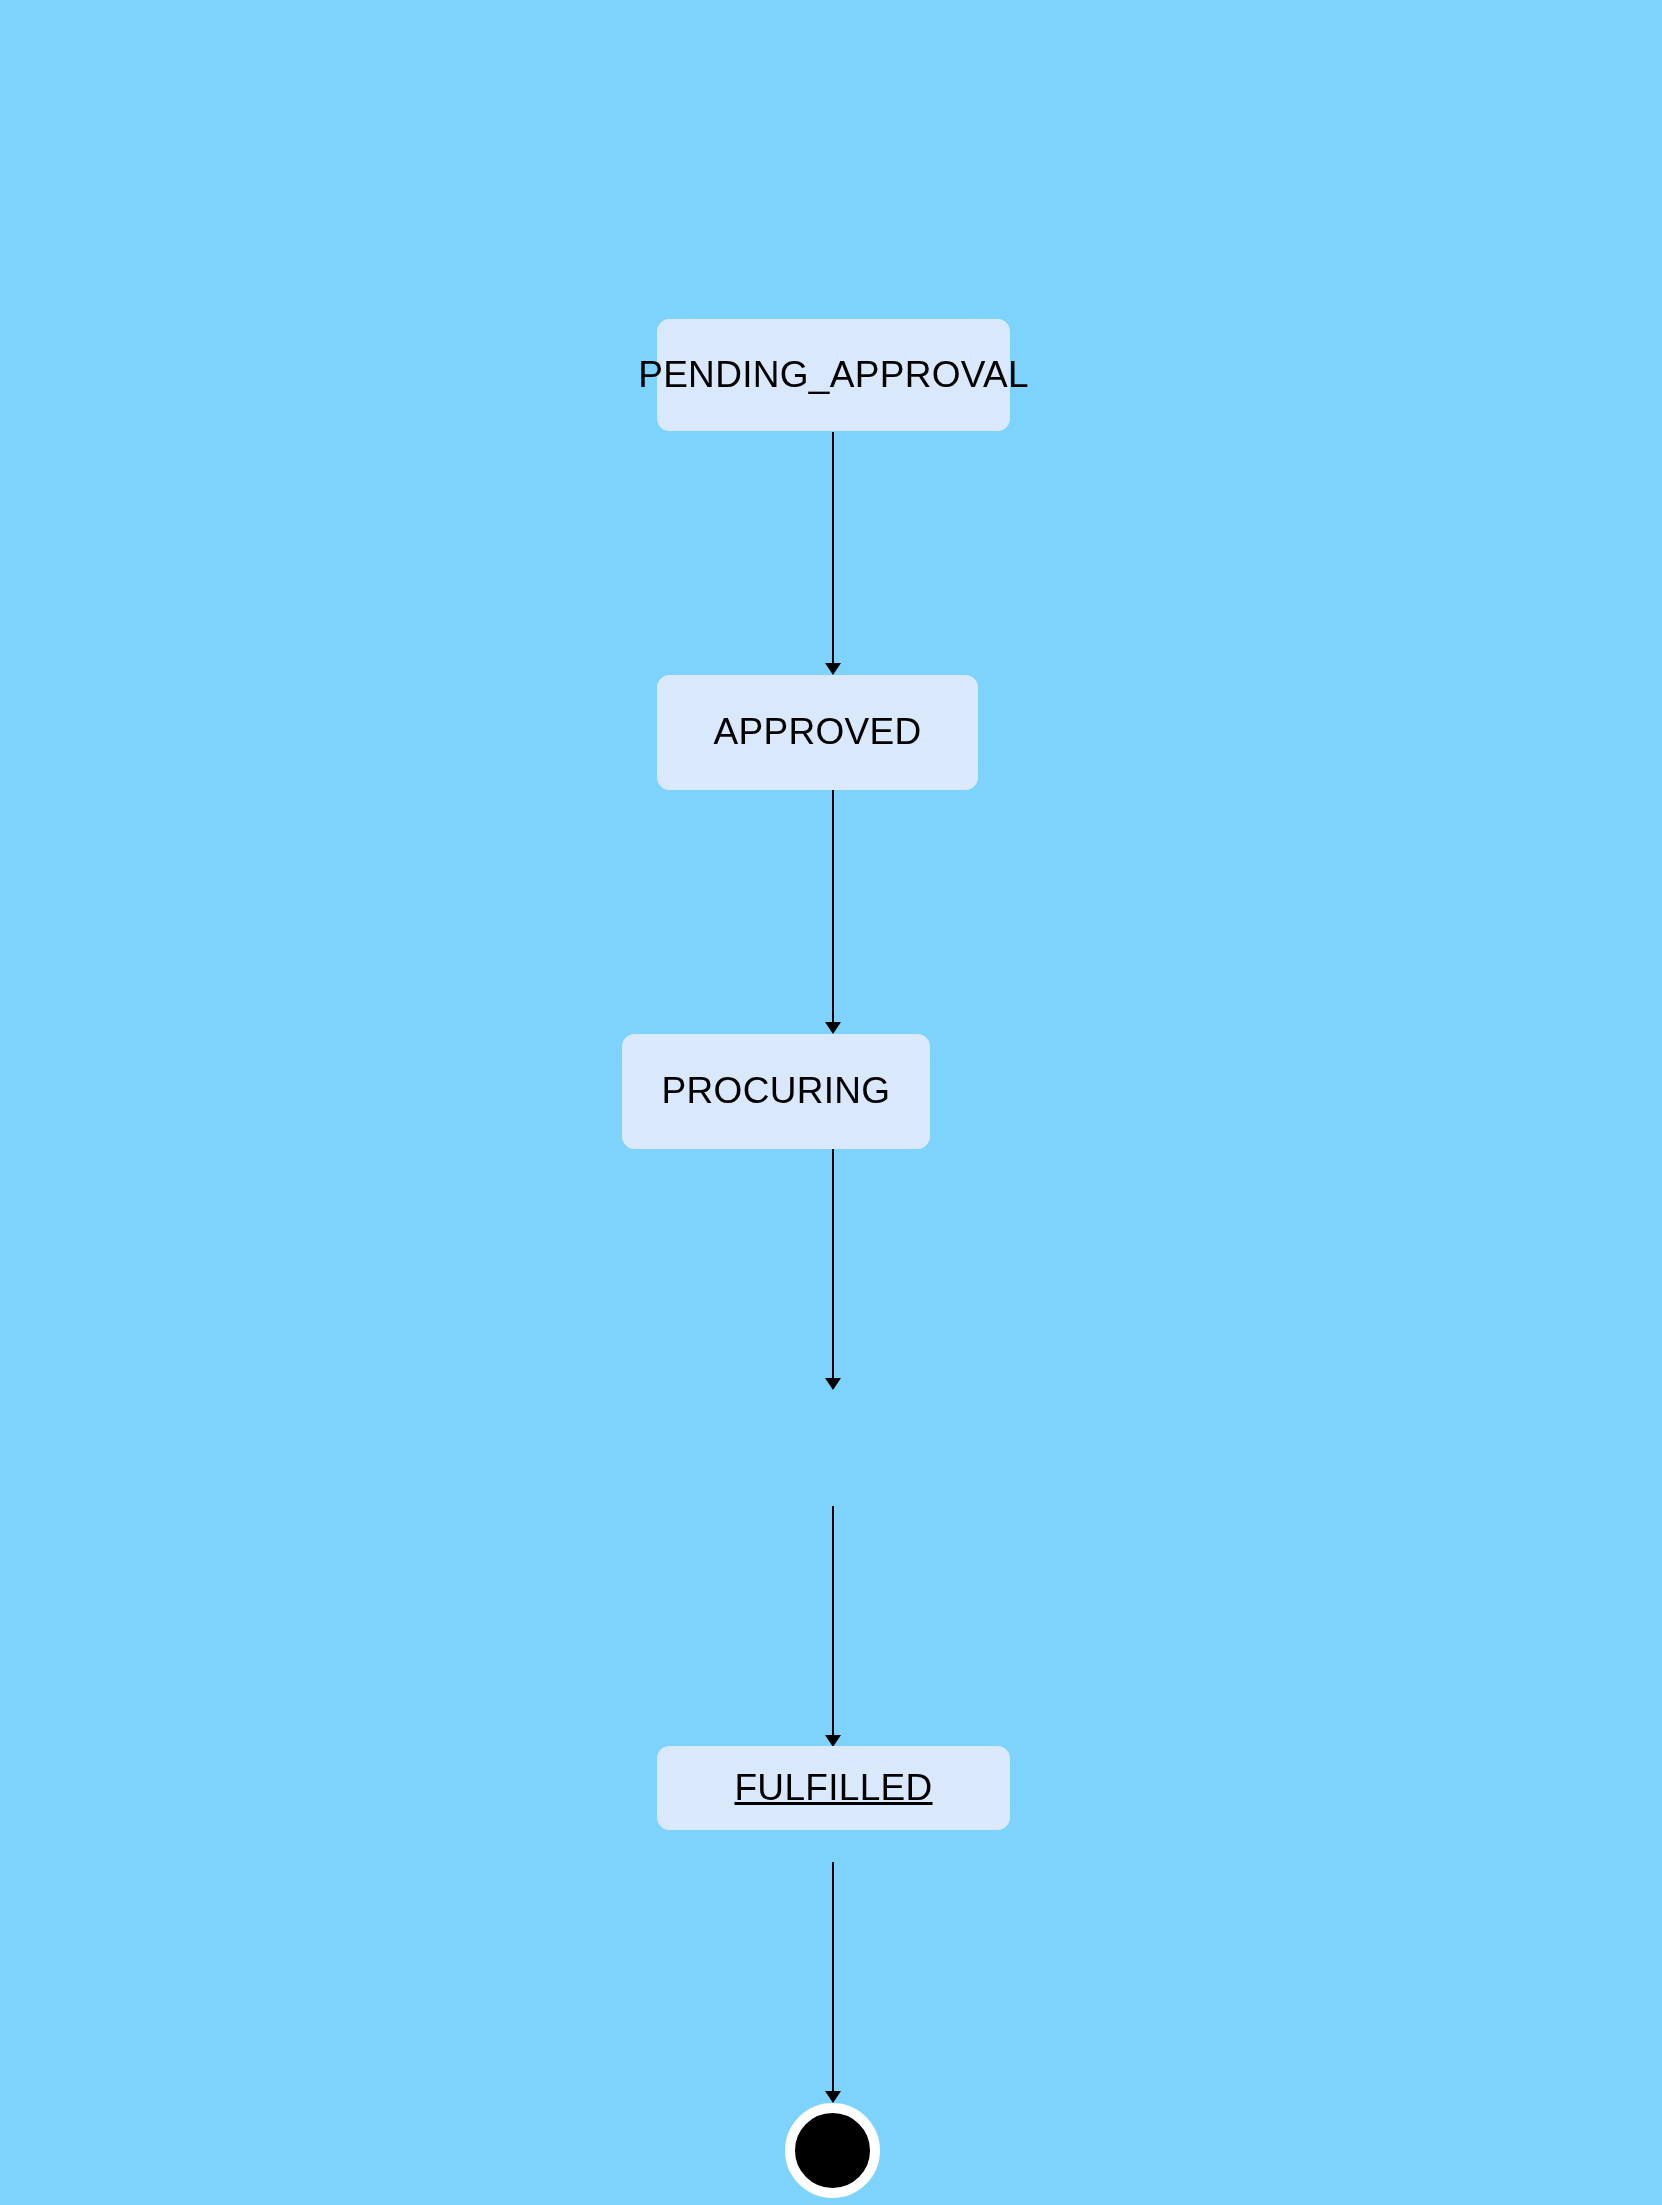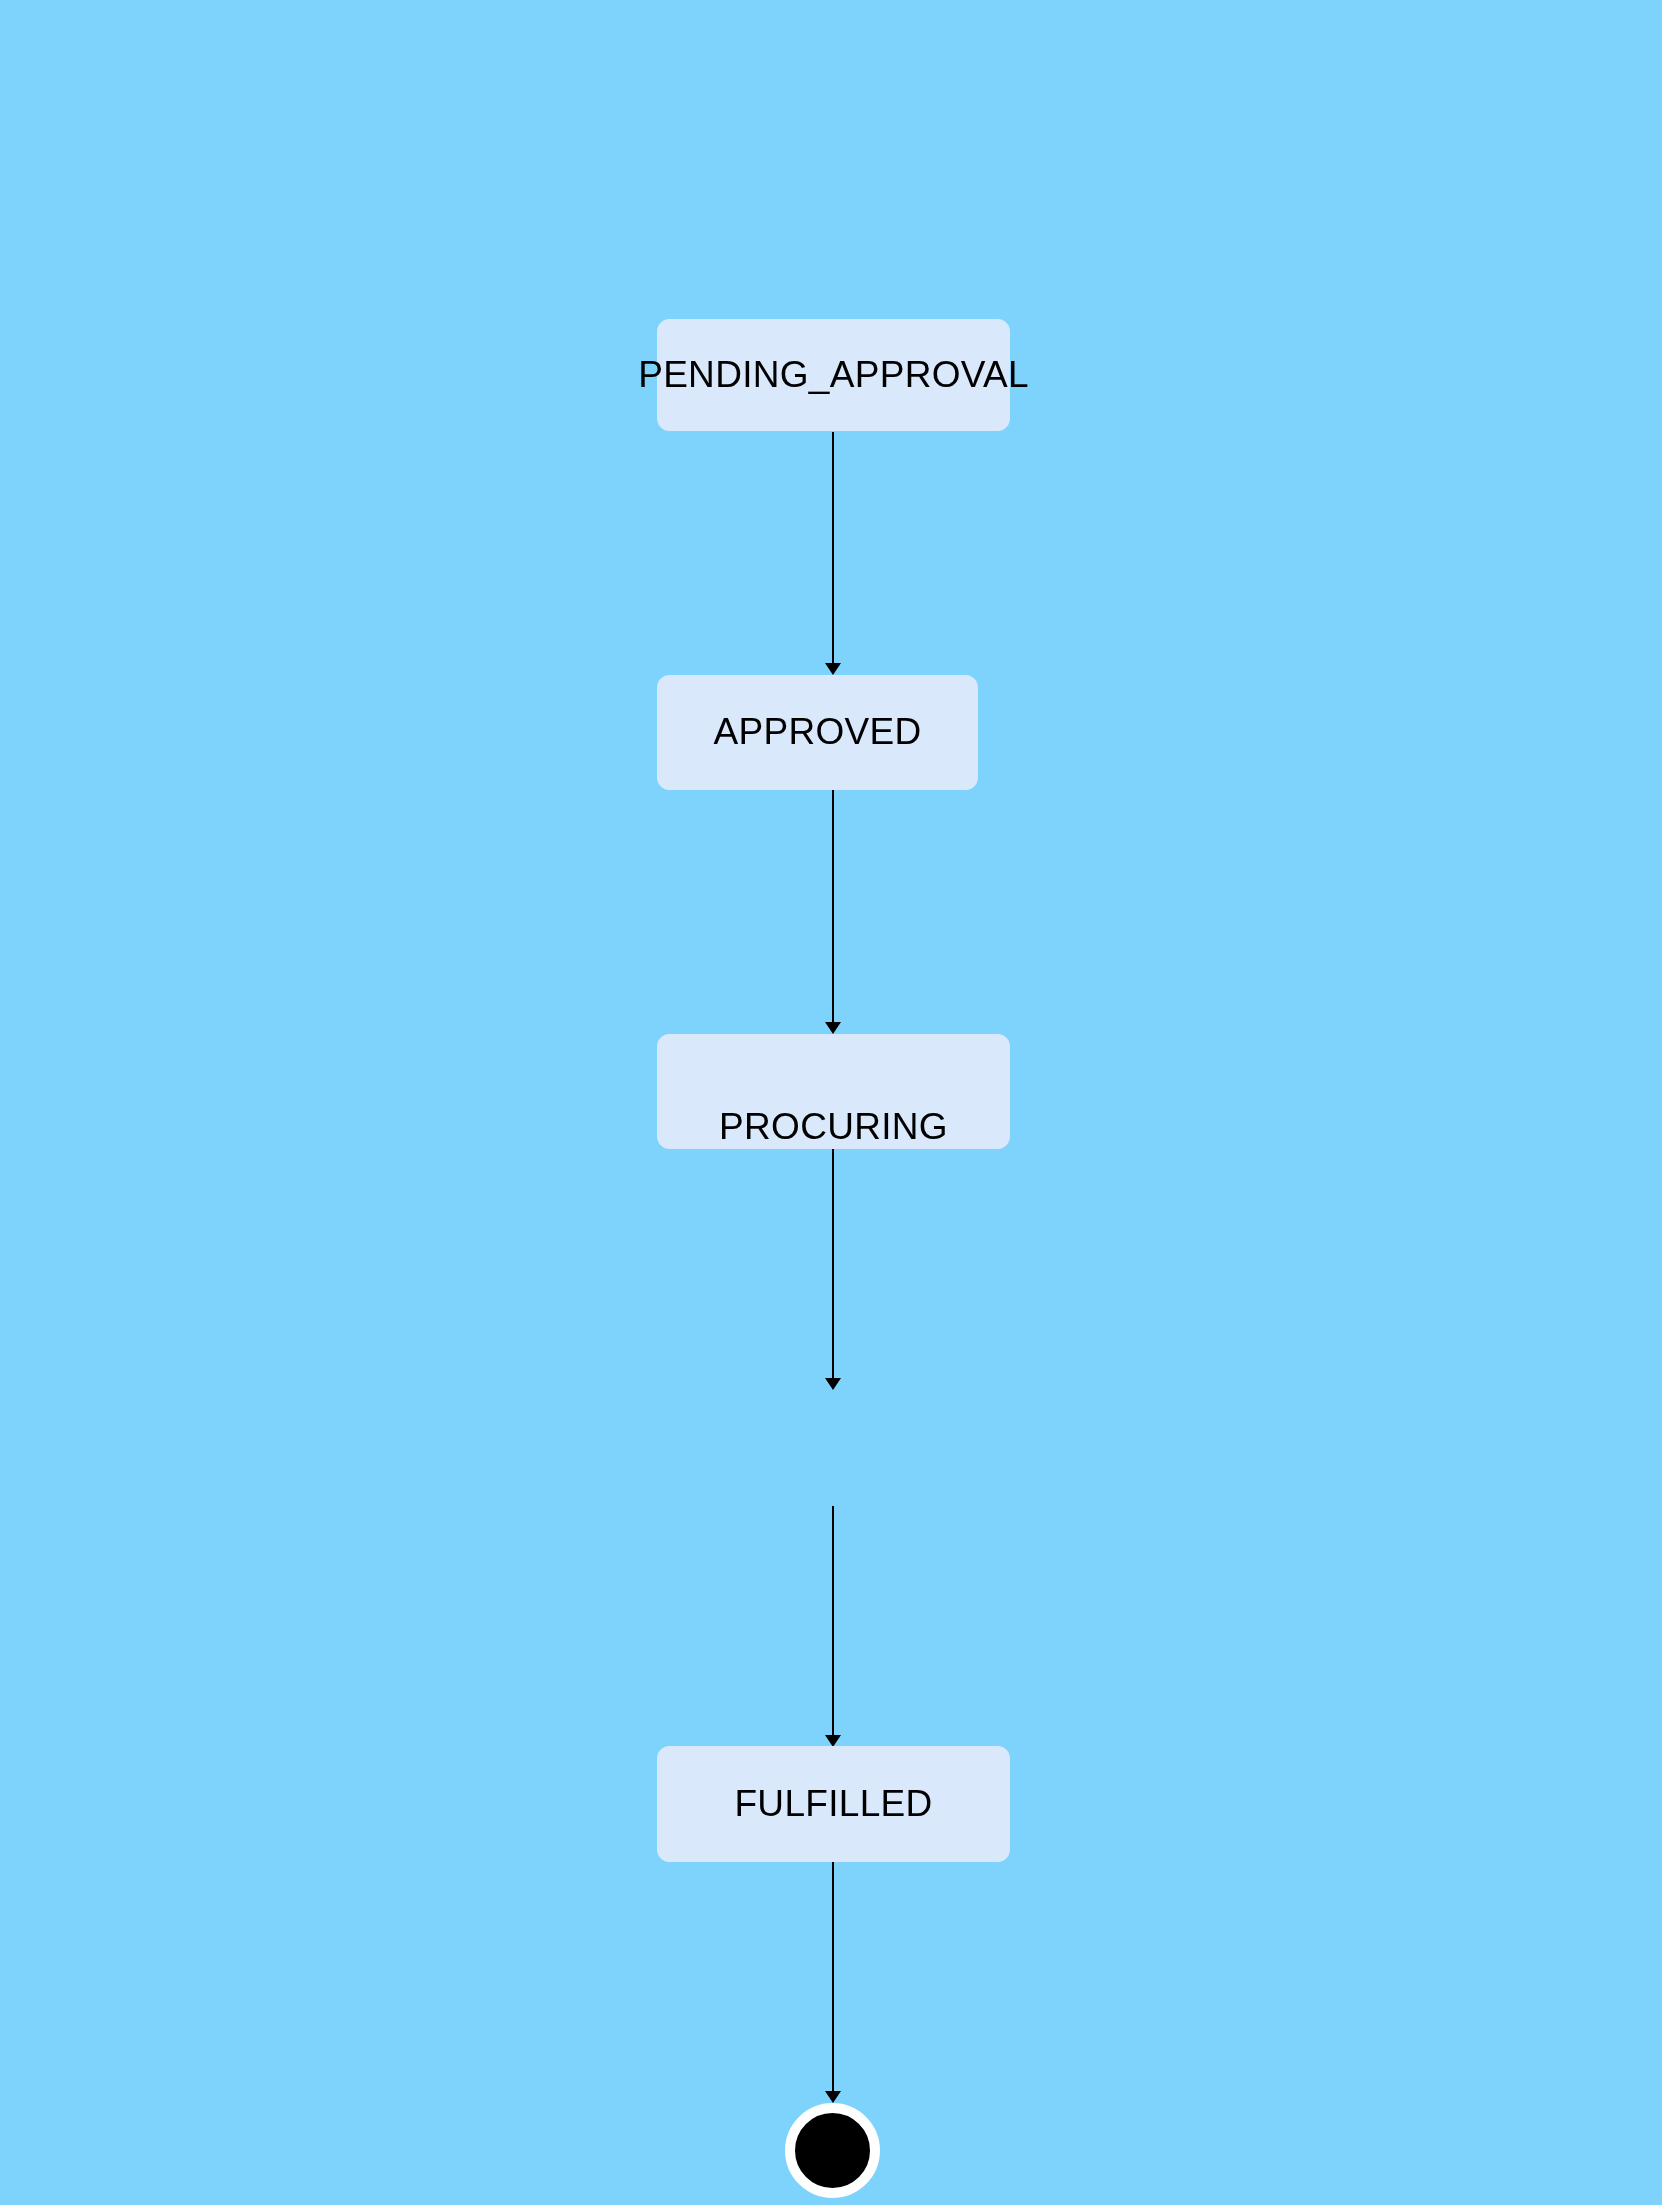--- a/index.html
+++ b/index.html
@@ -79,25 +79,25 @@
   <div class="edge-arrow" style="top:2091px;"></div>
 
   <div class="node" style="left:657px; top:319px; width:353px; height:112px;">
     <span class="node-label">PENDING_APPROVAL</span>
   </div>
 
   <div class="node" style="left:657px; top:675px; width:321px; height:115px;">
     <span class="node-label">APPROVED</span>
   </div>
 
-  <div class="node" style="left:657px; top:1034px; width:353px; height:115px;align-items:flex-end;">
+  <div class="node" style="left:622px; top:1034px; width:308px; height:115px;">
     <span class="node-label">PROCURING</span>
   </div>
 
 
-  <div class="node" style="left:657px; top:1746px; width:353px; height:116px;">
+  <div class="node" style="left:657px; top:1746px; width:353px; height:84px;text-decoration:underline;">
     <span class="node-label">FULFILLED</span>
   </div>
 
   <div class="end-state" style="left:785px; top:2103px; width:95px; height:95px; border:10px solid #ffffff;"></div>
 
 </div>
 
 
 </body></html>

